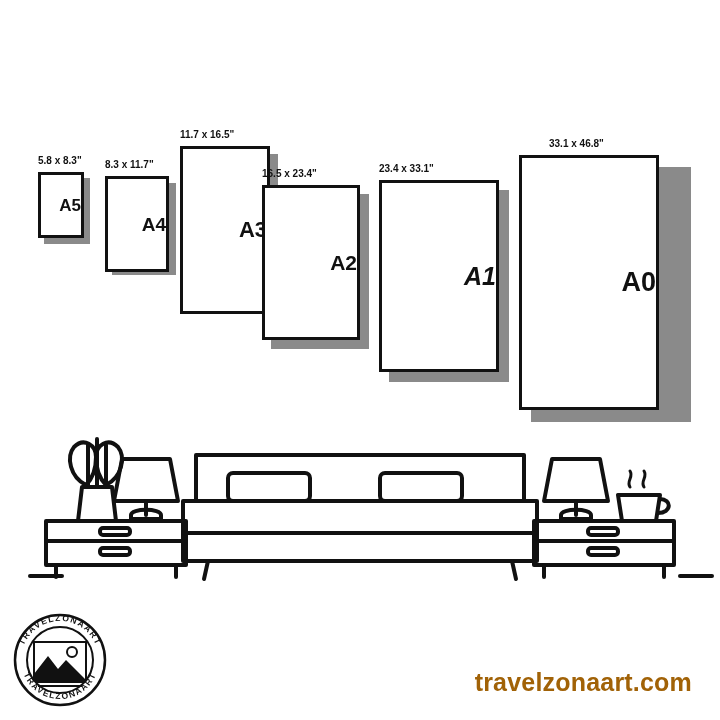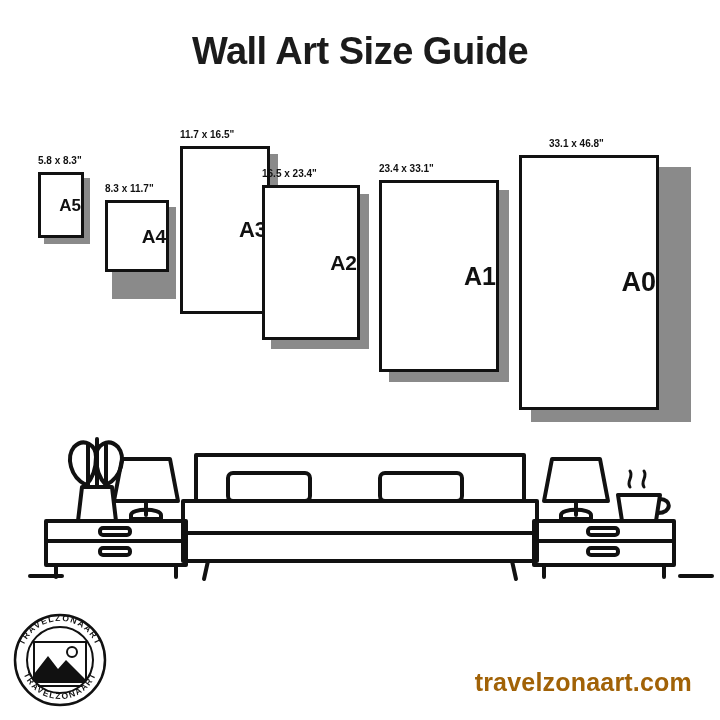--- a/index.html
+++ b/index.html
@@ -97,36 +97,35 @@
     font-weight: bold;
     color: #a16207;
     letter-spacing: 0.2px;
   }
 </style>
 </head>
 <body>
 
 <div id="page">
 
-  <div class="title">Wall Art Size Guide</div>
 
   <div class="frames">
 
     <div class="frame-wrap" style="left:38px; bottom:162px;">
       <div class="frame-dim">5.8 x 8.3"</div>
       <div class="frame-shadow" style="left:6px; top:6px; width:46px; height:66px;"></div>
       <div class="frame-box" style="width:46px; height:66px;">
         <span class="frame-label" style="font-size:17px;">A5</span>
       </div>
     </div>
 
     <div class="frame-wrap" style="left:105px; bottom:128px;">
       <div class="frame-dim">8.3 x 11.7"</div>
       <div class="frame-shadow" style="left:7px; top:7px; width:64px; height:92px;"></div>
-      <div class="frame-box" style="width:64px; height:72px;">
+      <div class="frame-box" style="width:64px; height:96px;">
         <span class="frame-label" style="font-size:19px;">A4</span>
       </div>
     </div>
 
     <div class="frame-wrap" style="left:180px; bottom:86px;">
       <div class="frame-dim">11.7 x 16.5"</div>
       <div class="frame-shadow" style="left:8px; top:8px; width:90px; height:128px;"></div>
       <div class="frame-box" style="width:90px; height:168px;">
         <span class="frame-label" style="font-size:22px;">A3</span>
       </div>
@@ -136,21 +135,21 @@
       <div class="frame-dim">16.5 x 23.4"</div>
       <div class="frame-shadow" style="left:9px; top:9px; width:98px; height:155px;"></div>
       <div class="frame-box" style="width:98px; height:155px;">
         <span class="frame-label" style="font-size:21px;">A2</span>
       </div>
     </div>
 
     <div class="frame-wrap" style="left:379px; bottom:28px;">
       <div class="frame-dim">23.4 x 33.1"</div>
       <div class="frame-shadow" style="left:10px; top:10px; width:120px; height:192px;"></div>
-      <div class="frame-box" style="width:120px; height:192px;">
+      <div class="frame-box" style="width:120px; height:192px;font-style:italic;">
         <span class="frame-label" style="font-size:25px;">A1</span>
       </div>
     </div>
 
     <div class="frame-wrap" style="left:519px; bottom:-10px;">
       <div class="frame-dim" style="left:30px;">33.1 x 46.8"</div>
       <div class="frame-shadow" style="left:12px; top:12px; width:160px; height:255px;"></div>
       <div class="frame-box" style="width:140px; height:255px;">
         <span class="frame-label" style="font-size:27px;">A0</span>
       </div>

